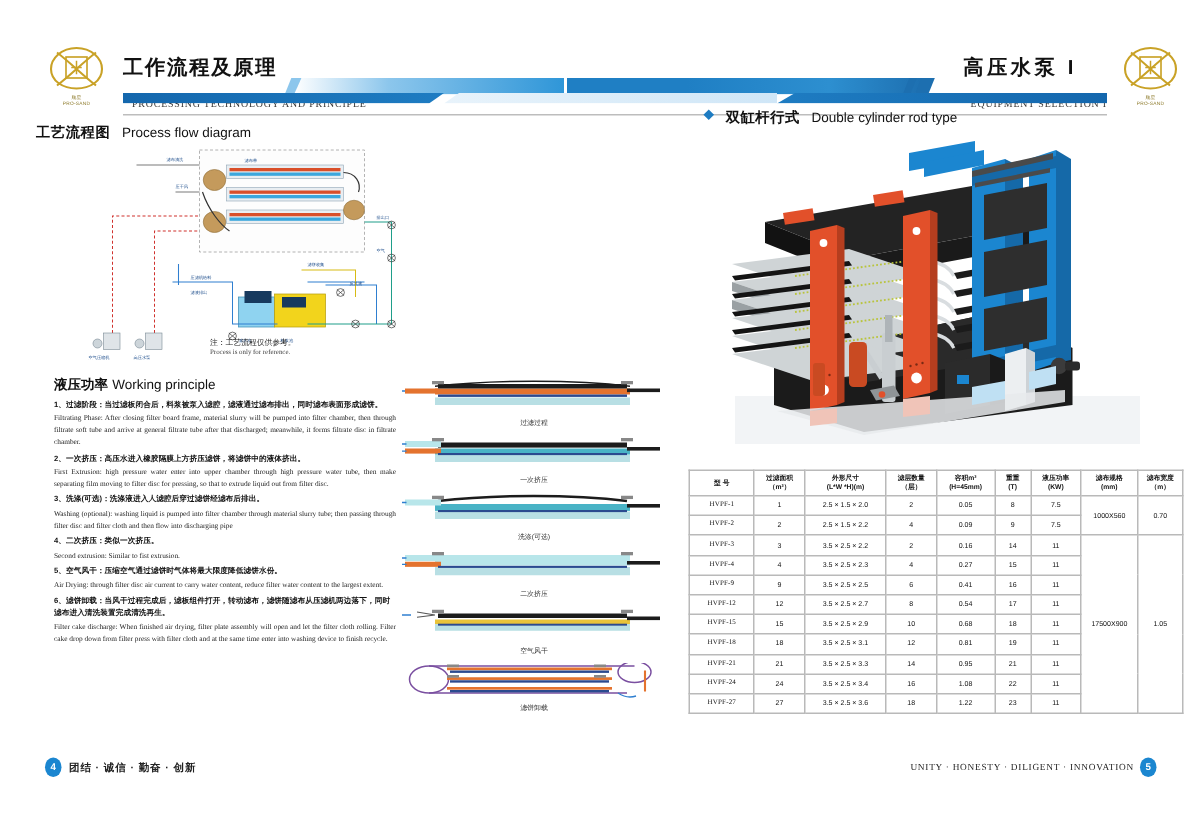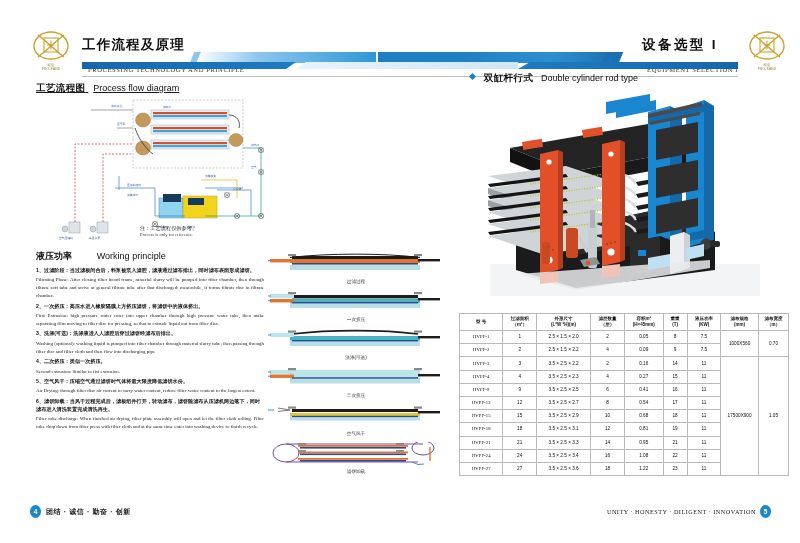--- a/index.html
+++ b/index.html
@@ -82,21 +82,21 @@
   
   .flow-wrap { position:absolute; left:55px; top:98px; width:215px; height:145px; }
   .flow-note { position:absolute; left:140px; top:225px; width:130px; text-align:left; }
   .flow-note .l1 { font-size:5.2px; color:#222; }
   .flow-note .l2 { font-size:4.6px; color:#444; font-family:"Liberation Serif",serif; }
 
   
   .wp-wrap { position:absolute; left:36px; top:250px; width:228px; }
   .wp-head { margin-bottom:4px; }
   .wp-head .cn { font-size:9px; font-weight:bold; color:#111; }
-  .wp-head .en { font-size:9px; color:#111; margin-left:22px; }
+  .wp-head .en { font-size:9px; color:#111; margin-left:0; }
   .wp-cn {
     font-size:5.1px; line-height:1.55; color:#111; font-weight:bold;
     letter-spacing:.05px; margin-top:2.5px;
   }
   .wp-en {
     font-size:4.9px; line-height:1.62; color:#222; text-align:justify;
     font-family:"Liberation Serif", serif; margin-top:1.5px;
   }
 
   
@@ -165,37 +165,37 @@
           </g>
           <rect x="14" y="9" width="14" height="14" fill="none" stroke="#c9a227" stroke-width="1.1"></rect>
           <path d="M21 11.5 v9 M17.5 16 h7" stroke="#c9a227" stroke-width="1"></path>
         </svg>
       </div>
       <div class="logo-caption">顺星<br>PRO-SAND</div>
     </div>
 
     <div class="hdr-title-cn left">工作流程及原理</div>
     <div class="hdr-title-en left">PROCESSING TECHNOLOGY AND PRINCIPLE</div>
-    <div class="hdr-title-cn right">设备选型 I</div>
+    <div class="hdr-title-cn right">高压水泵 I</div>
     <div class="hdr-title-en right">EQUIPMENT SELECTION I</div>
 
     <div class="bar-slash-1"></div>
     <div class="bar-grad-a"></div>
     <div class="bar-grad-b"></div>
     <div class="bar-grad-c"></div>
     <div class="bar-slash-2"></div>
     <div class="bar-slash-3"></div>
 
     <div class="bar-blue-left"></div>
     <div class="bar-pale-mid"></div>
     <div class="bar-blue-right"></div>
     <div class="hdr-rule"></div>
   </div>
 
-  <div class="sec-title" style="left:36px; top:82px;text-decoration:underline;">
+  <div class="sec-title" style="left:24px; top:82px;">
     <span class="cn">工艺流程图</span>
     <span class="en">Process flow diagram</span>
   </div>
 
   <div class="flow-wrap">
     <svg width="215" height="145" viewBox="0 0 215 145">
 
       <rect x="78" y="2" width="110" height="68" fill="#fdfdfd" stroke="#9a9a9a" stroke-width="0.5" stroke-dasharray="2,1.5"></rect>
 
       <g>

